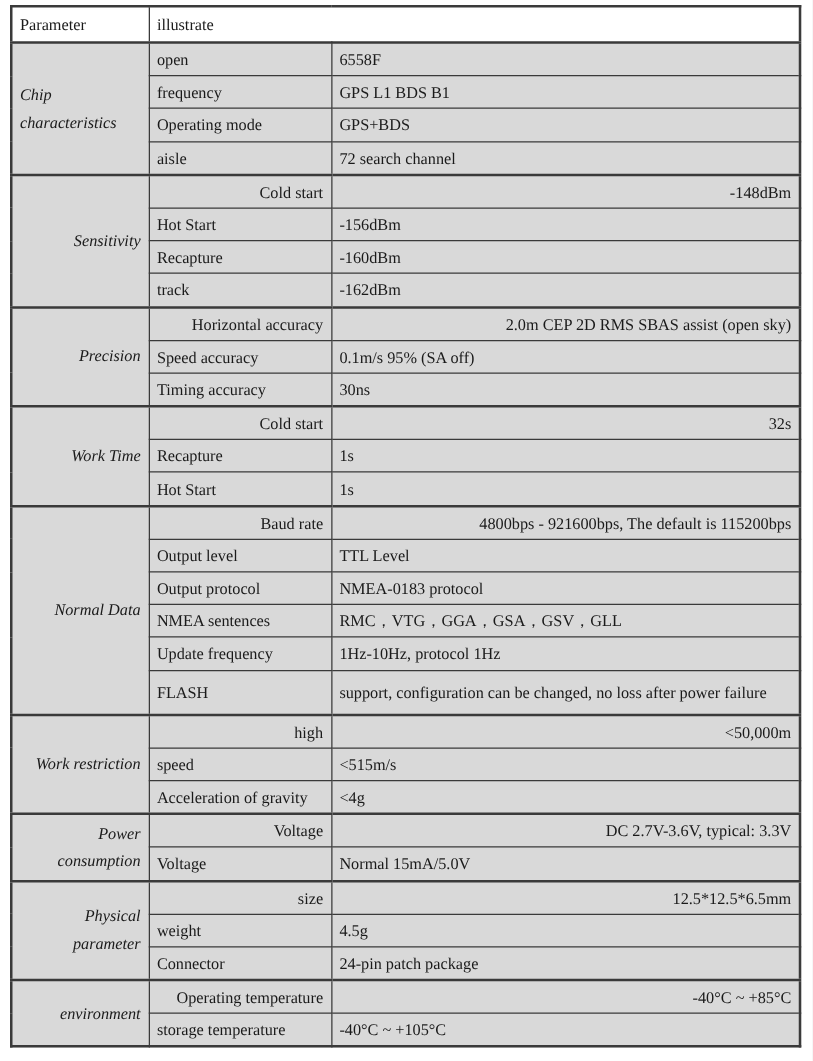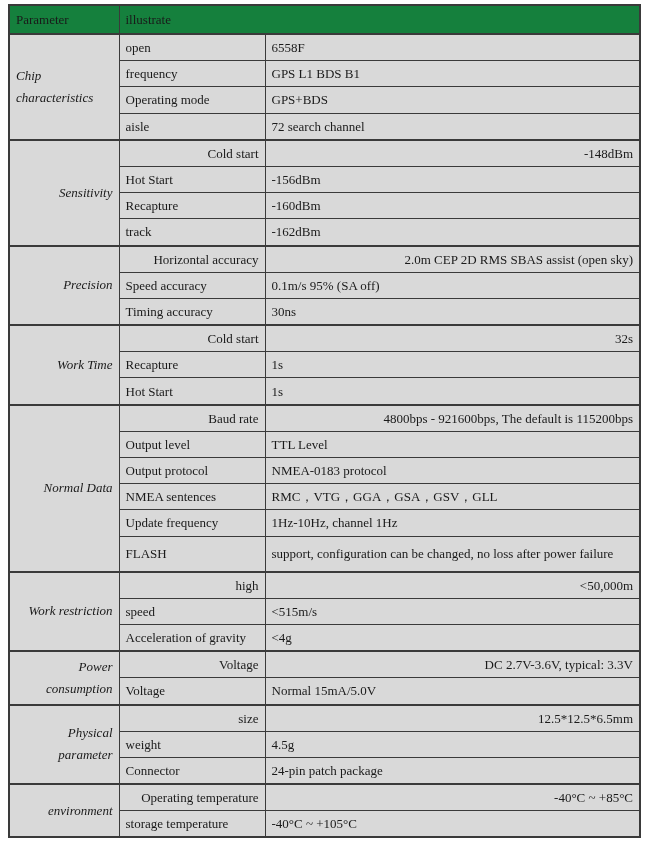--- a/index.html
+++ b/index.html
@@ -16,21 +16,21 @@
   }
   .tbl td, .tbl th {
     border: 1px solid #3a3a3a;
     padding: 0 6px;
     text-align: left;
     font-weight: normal;
     vertical-align: middle;
     line-height: 17px;
   }
   .tbl thead th {
-    background: #15803d;
+    background: #ffffff;
     height: 27px;
     border-bottom: 2px solid #3a3a3a;
   }
   .tbl td { height: 25.2px; }
   .tbl td.group { vertical-align: middle; line-height: 22px; font-style: italic; }
   .tbl tr.sep > td { border-top: 2px solid #3a3a3a; text-align: right; }
   .tbl td.tall { height: 34px; line-height: 18px; text-align: justify; }
   col.c1 { width: 110px; }
   col.c2 { width: 146px; }
 </style>
@@ -127,21 +127,21 @@
     <tr>
       <td>Output protocol</td>
       <td>NMEA-0183 protocol</td>
     </tr>
     <tr>
       <td>NMEA sentences</td>
       <td>RMC，VTG，GGA，GSA，GSV，GLL</td>
     </tr>
     <tr>
       <td>Update frequency</td>
-      <td>1Hz-10Hz, channel 1Hz</td>
+      <td>1Hz-10Hz, protocol 1Hz</td>
     </tr>
     <tr>
       <td class="tall">FLASH</td>
       <td class="tall">support, configuration can be changed, no loss after power failure</td>
     </tr>
 
     <tr class="sep">
       <td rowspan="3" class="group">Work restriction</td>
       <td>high</td>
       <td>&lt;50,000m</td>

